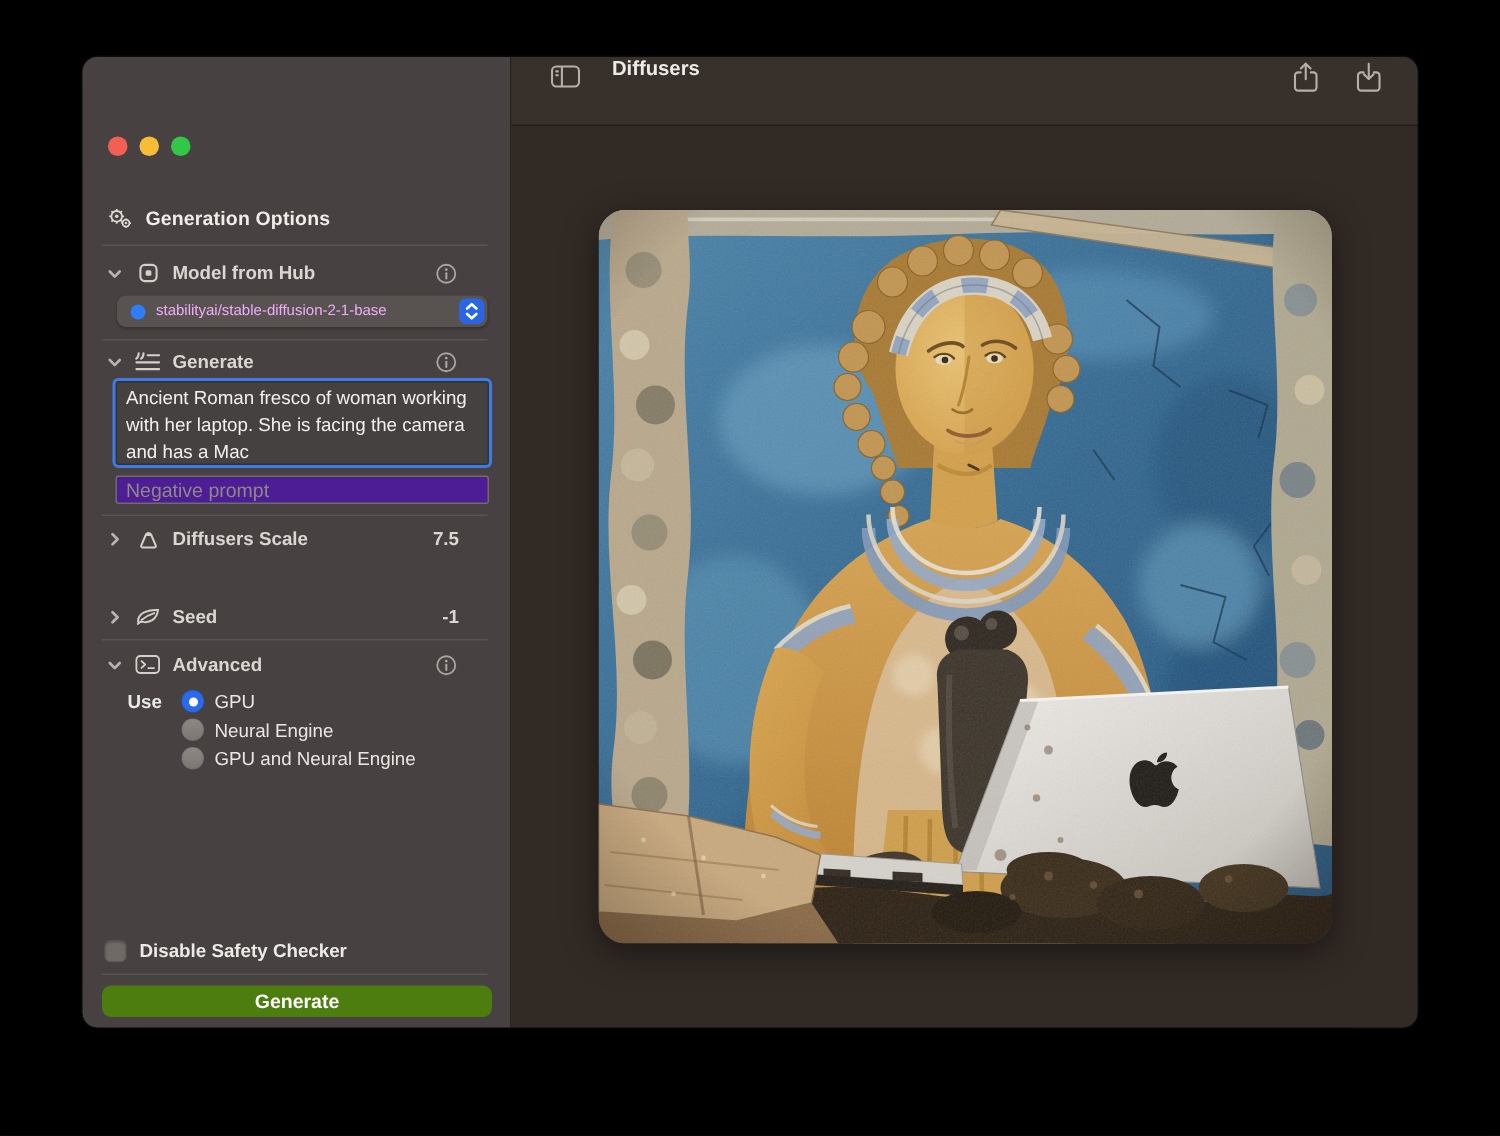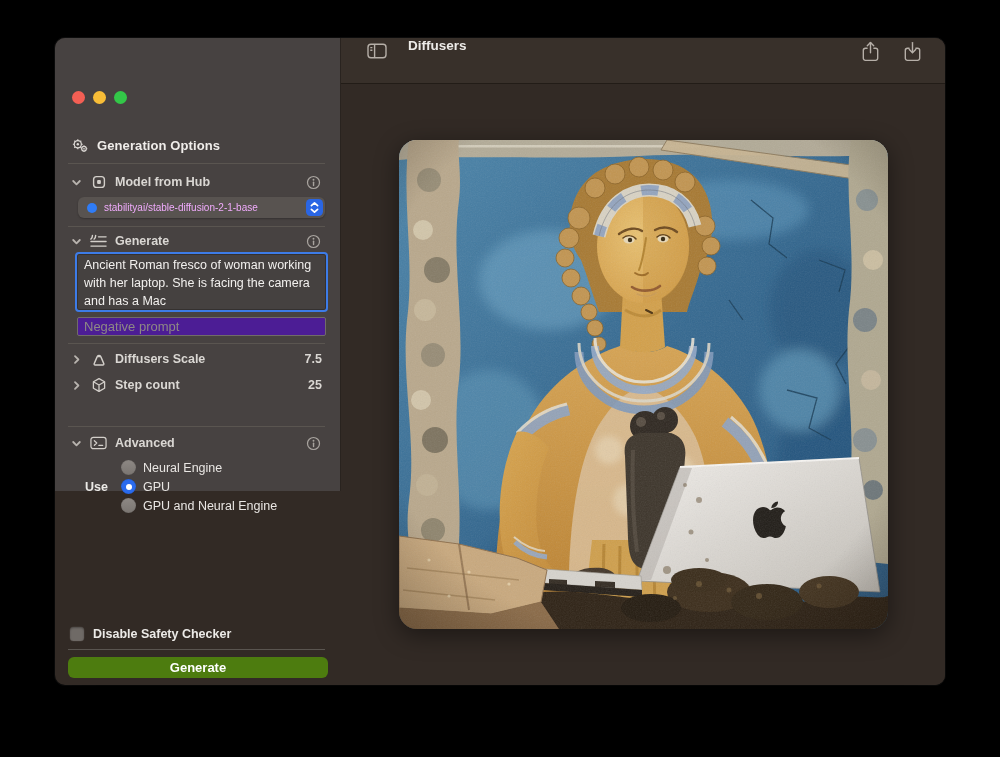--- a/index.html
+++ b/index.html
@@ -6,31 +6,31 @@
   html,body { width:1000px; height:757px; background:#000; overflow:hidden;
     font-family:"Liberation Sans","DejaVu Sans",sans-serif; }
   .stage { position:relative; width:1000px; height:757px; background:#000; }
 
   .window { position:absolute; left:55px; top:38px; width:890px; height:647px;
     border-radius:10px; overflow:hidden; display:flex;
     box-shadow:0 22px 60px rgba(0,0,0,.85), 0 0 0 1px rgba(255,255,255,.06);
     background:#322a25; }
 
   
-  .sidebar { position:relative; width:286px; height:453px; background:#474241;
+  .sidebar { position:relative; width:286px; height:647px; background:#474241;
     flex:0 0 286px; border-right:1px solid #29231f; color:#e3e0dd;padding-left:17px; }
   .lights { position:absolute; left:17px; top:53px; display:flex; gap:8px; }
   .light { width:13px; height:13px; border-radius:50%; }
 
   .sb-header { position:absolute; left:16px; top:99px; display:flex; align-items:center; gap:9px; }
   .sb-header .ttl { font-size:13px; font-weight:bold; color:#f0edea; letter-spacing:.1px; }
 
   .divider { position:absolute; left:13px; right:15px; height:1px; background:#5a5550; }
 
-  .row { position:absolute; left:16px; right:18px; height:20px; display:flex; align-items:center; gap:8px; }
+  .row { position:absolute; left:16px; right:34px; height:20px; display:flex; align-items:center; gap:8px; }
   .row .lbl { font-size:12.5px; font-weight:600; color:#dad7d3; }
   .row .spacer { flex:1; }
   .row .val { font-size:12.5px; font-weight:600; color:#dad7d3; }
   .chev { width:11px; height:11px; flex:0 0 11px; display:flex; align-items:center; justify-content:center; }
   .sicon { width:17px; height:16px; flex:0 0 17px; display:flex; align-items:center; justify-content:center; }
 
   .model-select { position:absolute; left:23px; top:159px; width:247px; height:21px;
     background:#585350; border-radius:6px; display:flex; align-items:center;
     padding:0 2px 0 9px; box-shadow:0 1px 2px rgba(0,0,0,.25); cursor:default; }
   .model-dot { width:10px; height:10px; border-radius:50%; background:#2f7cf6; margin-right:7px; flex:0 0 10px; }
@@ -198,39 +198,39 @@
                 <path d="M6.2 4.6 L3.2 11.6 a1 1 0 0 0 .9 1.4 h7.8 a1 1 0 0 0 .9-1.4 L9.8 4.6 Z"></path>
                 <path d="M6.4 4.4 a1.8 1.8 0 0 1 3.2 0"></path>
               </g>
             </svg>
         </span>
         <span class="lbl">Diffusers Scale</span>
         <span class="spacer"></span>
         <span class="val">7.5</span>
       </div>
 
-      <div class="row" style="top:337px">
+
+      <div class="row" style="top:363px">
         <span class="chev">
           <svg width="11" height="11" viewBox="0 0 11 11">
               <polyline points="4,2.2 7.4,5.5 4,8.8" fill="none" stroke="#b8b3ae" stroke-width="1.8" stroke-linecap="round" stroke-linejoin="round"></polyline>
             </svg>
         </span>
         <span class="sicon">
-          <svg width="16" height="16" viewBox="0 0 16 16">
-              <g fill="none" stroke="#d3cfca" stroke-width="1.3" stroke-linejoin="round">
-                <path d="M8 1.6 L13.6 4.8 V11.2 L8 14.4 L2.4 11.2 V4.8 Z"></path>
-                <path d="M2.4 4.8 L8 8 L13.6 4.8 M8 8 V14.4"></path>
+          <svg width="17" height="14" viewBox="0 0 18 14">
+              <g fill="none" stroke="#d3cfca" stroke-width="1.4" stroke-linecap="round">
+                <path d="M2.2 10.6 C2 5.2 8 2 16.2 2.4 C15.6 8.8 10.4 11.8 5.4 10.8 C4.2 10.6 3 11 2 12.2"></path>
+                <path d="M4.6 9.4 C7.6 7 11 5.4 13.6 4.6"></path>
               </g>
             </svg>
         </span>
-        <span class="lbl">Step count</span>
+        <span class="lbl">Seed</span>
         <span class="spacer"></span>
-        <span class="val">25</span>
-      </div>
-
+        <span class="val">-1</span>
+      </div>
 
       <div class="divider" style="top:388px"></div>
 
       <div class="row" style="top:395px">
         <span class="chev">
           <svg width="11" height="11" viewBox="0 0 11 11">
               <polyline points="2.2,4 5.5,7.4 8.8,4" fill="none" stroke="#b8b3ae" stroke-width="1.8" stroke-linecap="round" stroke-linejoin="round"></polyline>
             </svg>
         </span>
         <span class="sicon">
@@ -247,28 +247,28 @@
         <span class="sicon">
           <svg width="15" height="15" viewBox="0 0 16 16">
               <circle cx="8" cy="8" r="6.4" fill="none" stroke="#a9a49f" stroke-width="1.3"></circle>
               <circle cx="8" cy="5" r="1" fill="#a9a49f"></circle>
               <rect x="7.3" y="7" width="1.5" height="5" rx="0.7" fill="#a9a49f"></rect>
             </svg>
         </span>
       </div>
 
       <div class="use-block">
-        <div class="use-row indent">
-          <span class="radio"></span>
-          <span class="radio-lbl">Neural Engine</span>
-        </div>
         <div class="use-row">
           <span class="use-lbl">Use</span>
           <span class="radio sel"></span>
           <span class="radio-lbl">GPU</span>
+        </div>
+        <div class="use-row indent">
+          <span class="radio"></span>
+          <span class="radio-lbl">Neural Engine</span>
         </div>
         <div class="use-row indent">
           <span class="radio"></span>
           <span class="radio-lbl">GPU and Neural Engine</span>
         </div>
       </div>
 
       <div class="safety">
         <span class="checkbox"></span>
         <span class="lbl">Disable Safety Checker</span>

